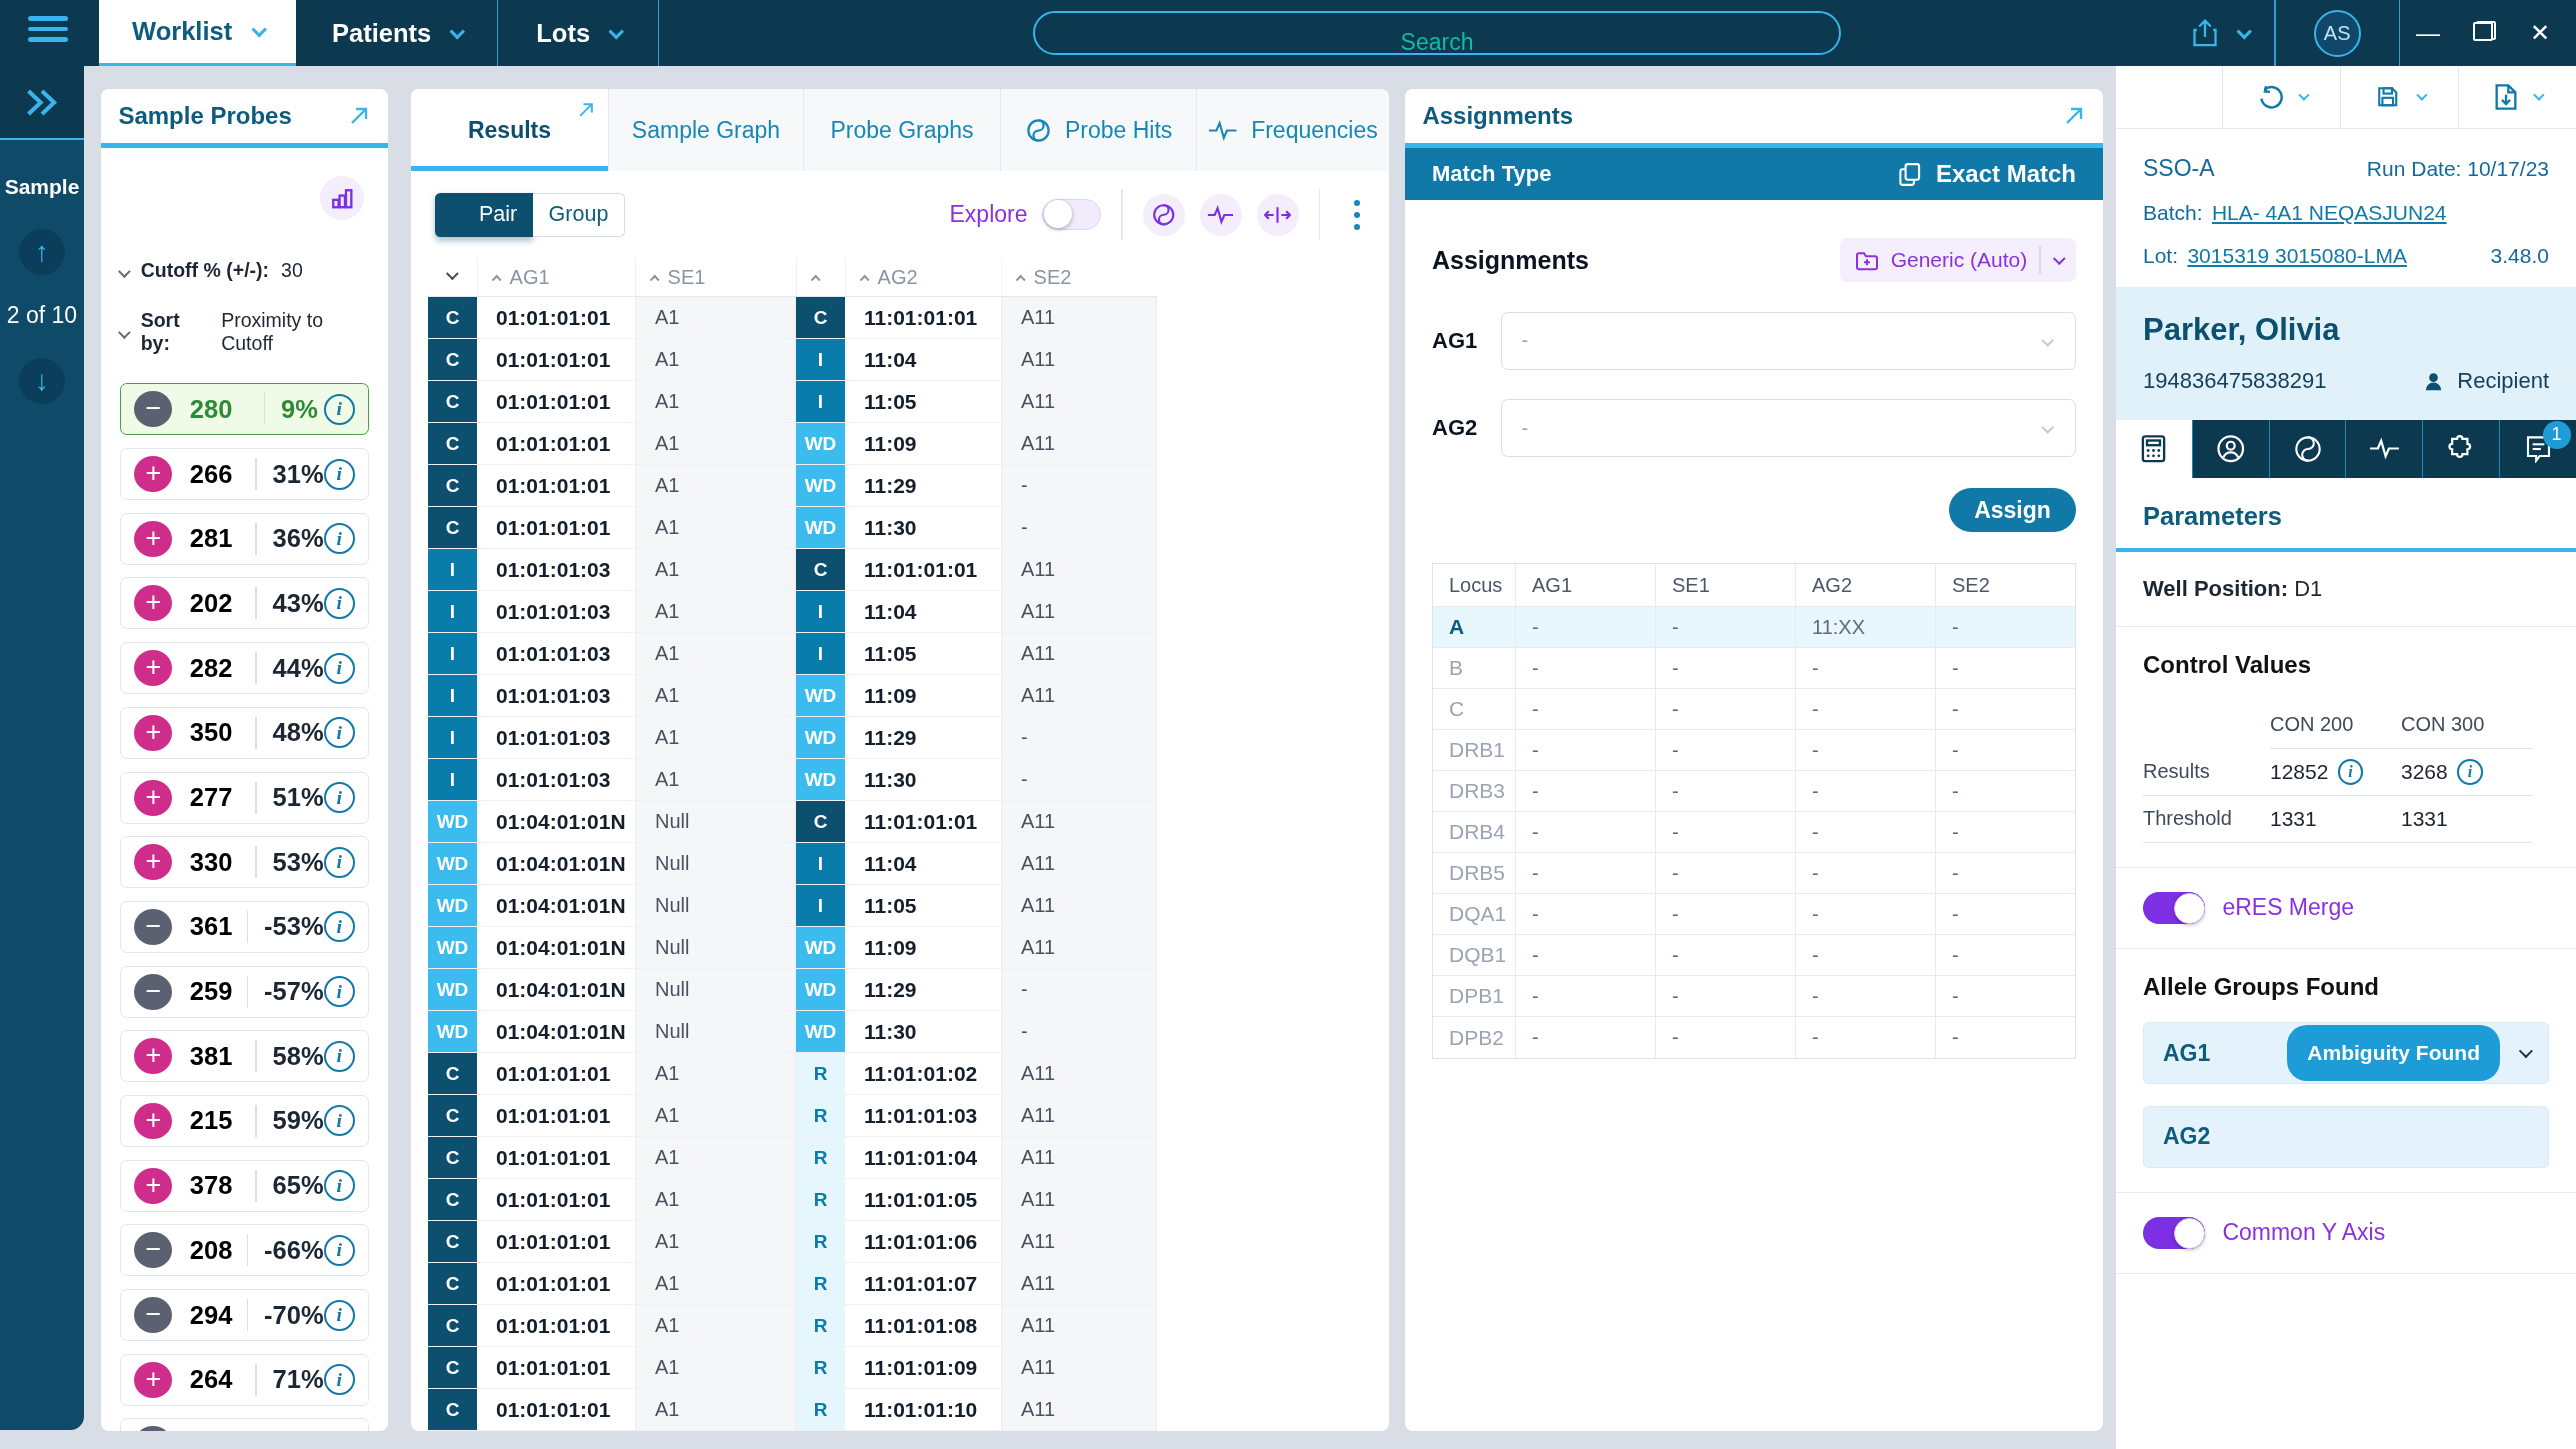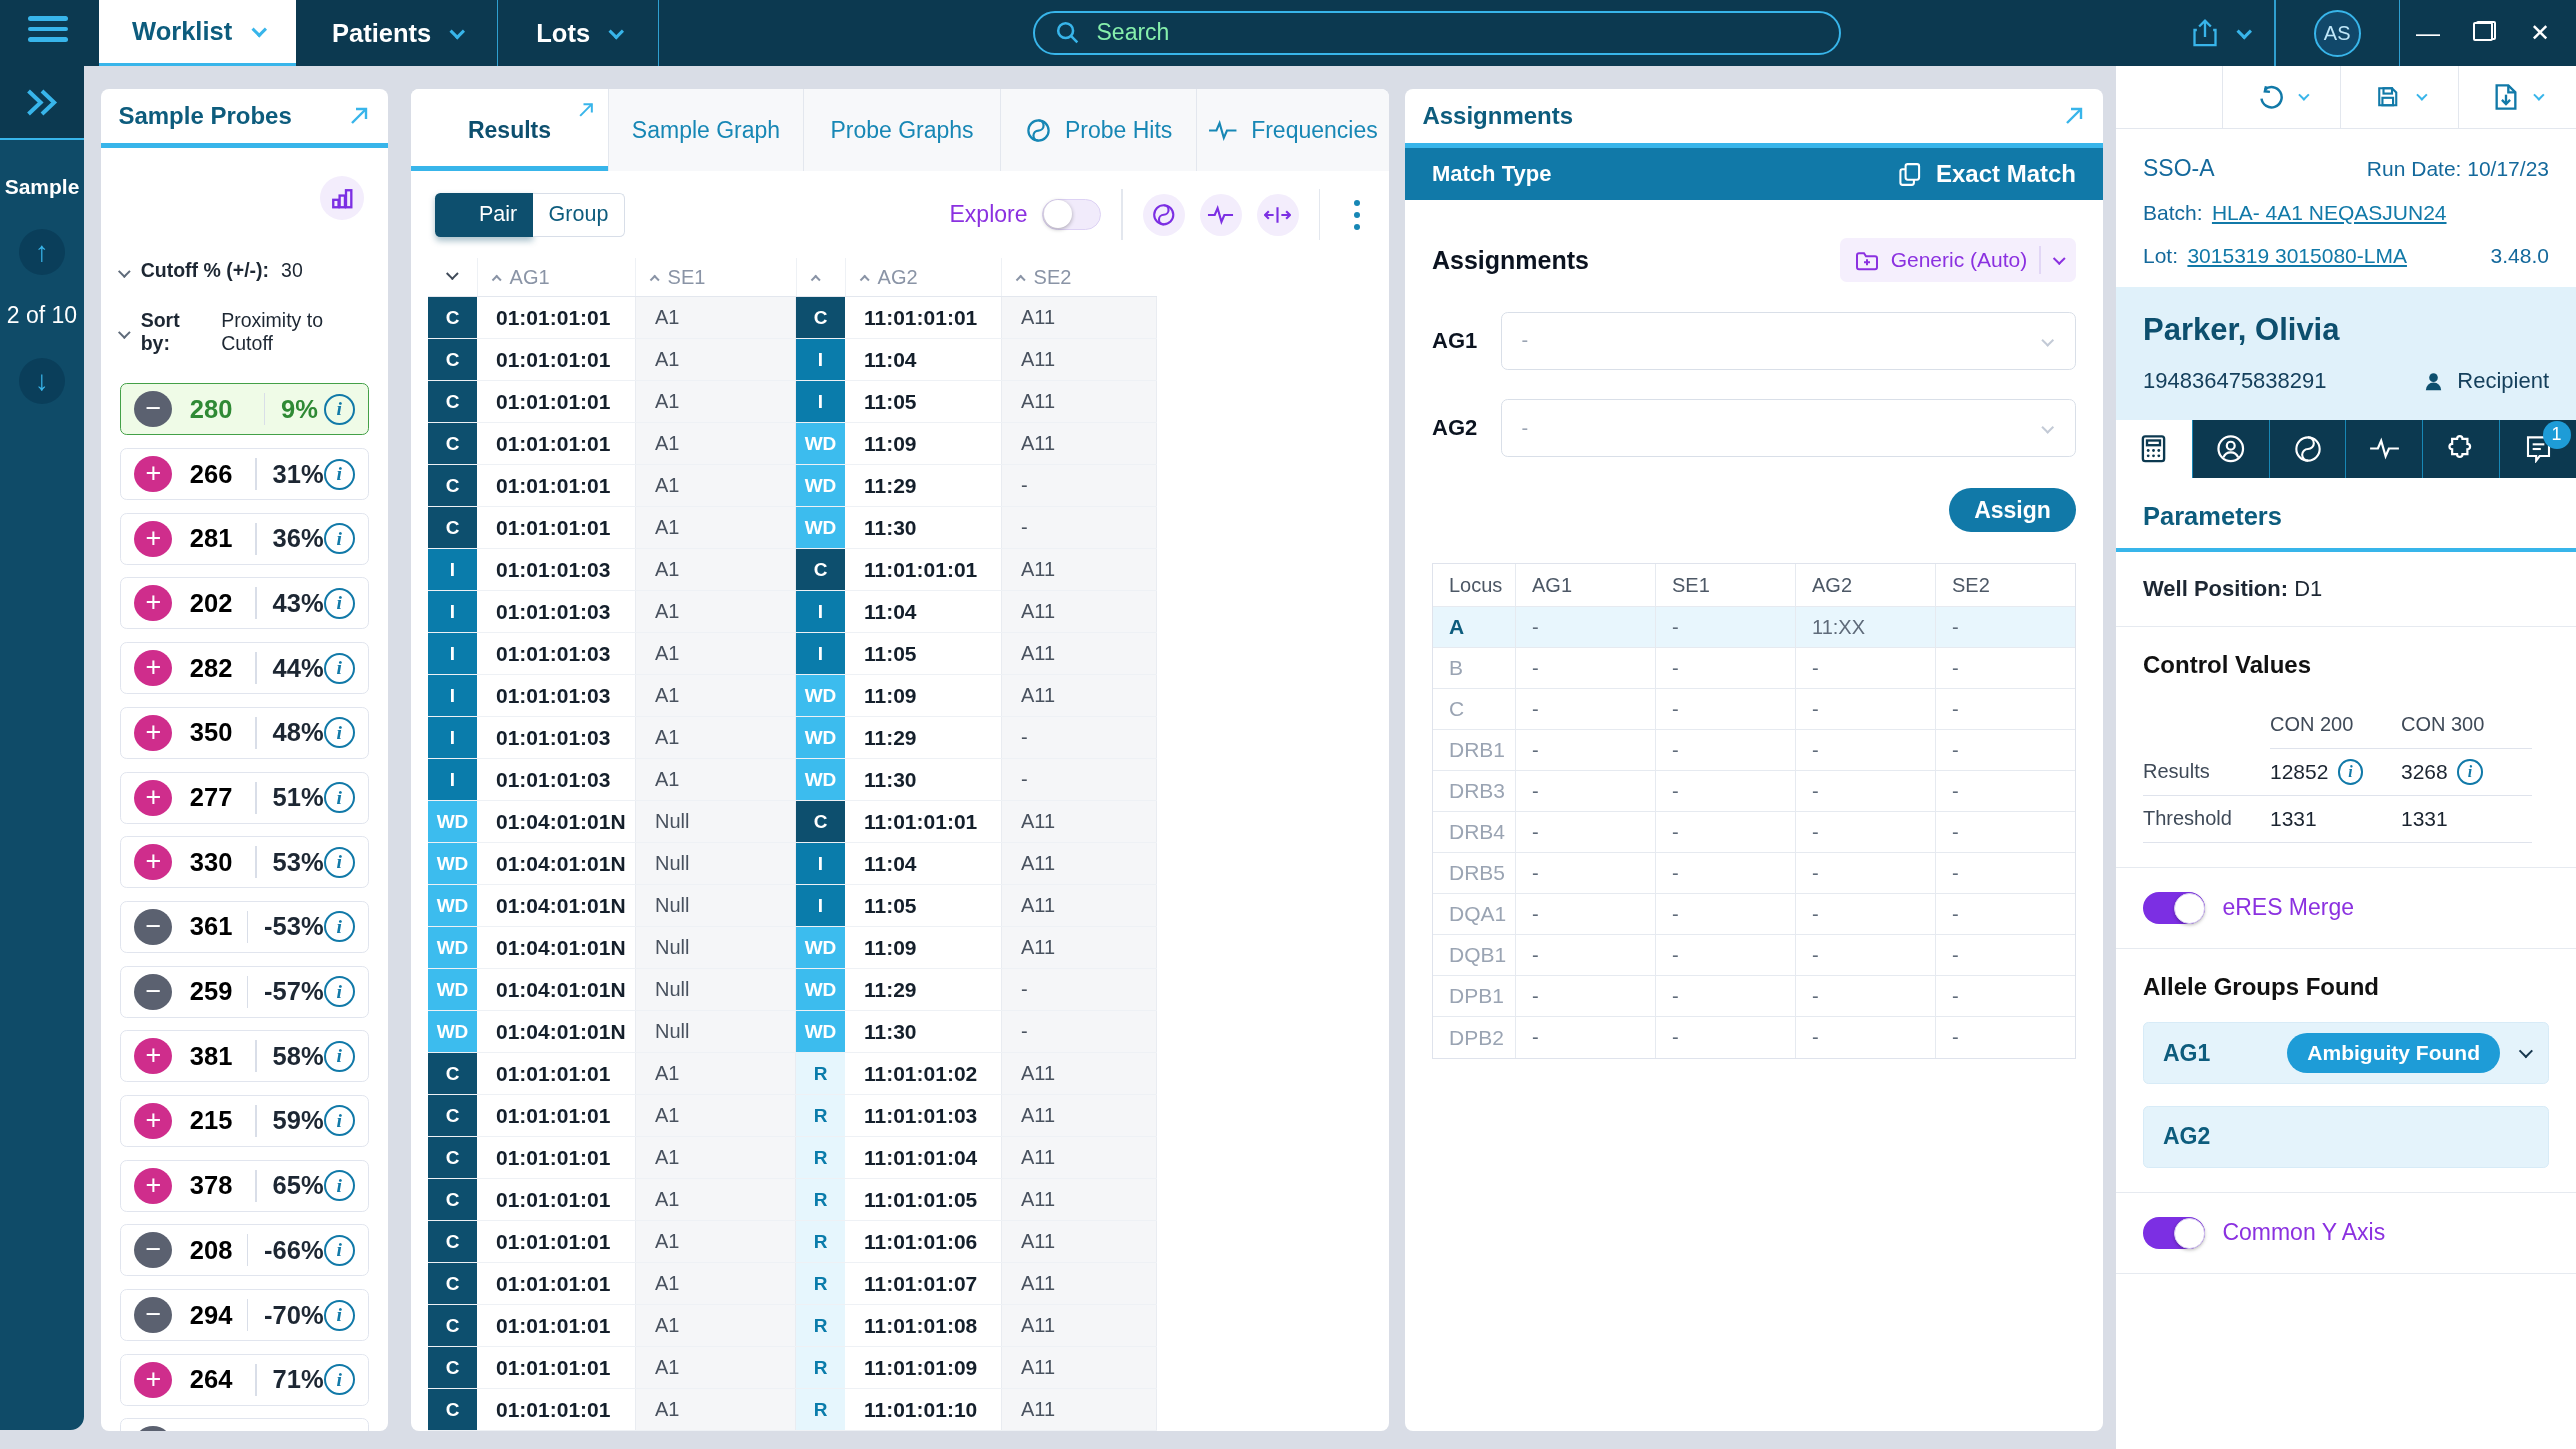--- a/index.html
+++ b/index.html
@@ -9,21 +9,21 @@
   
   .titlebar{position:absolute;top:0;left:0;width:2576px;height:66px;background:#0c3950;display:flex;align-items:center;padding-left:32px;}
   .hamburger{position:absolute;left:28px;top:16px;width:40px;display:flex;flex-direction:column;gap:6px;cursor:pointer;}
   .hamburger i{display:block;height:4.7px;border-radius:2.7px;background:#38b5ea;}
   .tab-worklist{position:absolute;left:99px;top:0;width:197px;height:66px;background:#fff;border-bottom:3.4px solid #38b5ea;display:flex;align-items:center;justify-content:center;gap:20px;}
   .tab-worklist .lbl{font-size:25.5px;font-weight:bold;color:#0d5c7d;}
   .tb-item{position:absolute;top:0;height:66px;display:flex;align-items:center;justify-content:center;gap:19px;color:#fff;font-size:25.5px;font-weight:bold;}
   .tb-sep{position:absolute;top:0;width:1.3px;height:66px;background:#2f9fd0;}
   .chev{display:inline-block;width:10.7px;height:10.7px;border-right:3.4px solid #38b5ea;border-bottom:3.4px solid #38b5ea;transform:rotate(45deg) translateY(-2.7px);}
   .chev.sm{width:8px;height:8px;border-width:2.7px;}
-  .searchbox{position:absolute;left:1033px;top:10.7px;width:808px;height:44px;border:2px solid #38b5ea;border-radius:24px;display:flex;align-items:center;gap:16px;padding:0 20px;color:#86efac;font-size:23px;}
+  .searchbox{position:absolute;left:1033px;top:10.7px;width:808px;height:44px;border:2px solid #38b5ea;border-radius:24px;display:flex;align-items:center;gap:16px;padding:0 20px;color:#14b8a6;font-size:23px;flex-direction:column;}
   .tb-right{position:absolute;right:0;top:0;height:66px;display:flex;align-items:center;}
   .tb-vdiv{width:1.3px;height:66px;background:#2f9fd0;}
   .avatar{width:47px;height:47px;border:2px solid #38b5ea;border-radius:50%;background:#11486a;color:#bfe6f8;font-size:20px;display:flex;align-items:center;justify-content:center;margin:0 38px;}
   .winbtn{color:#fff;font-size:24px;width:56px;text-align:center;}
   .restore-ic{display:inline-block;width:23px;height:20px;position:relative;}
   .restore-ic::before{content:'';position:absolute;right:0;top:0;width:16px;height:14.8px;border:2px solid #fff;border-radius:2px;}
   .restore-ic::after{content:'';position:absolute;left:0;bottom:0;width:16px;height:14.8px;border:2px solid #fff;border-radius:2px;background:#0c3950;}
 
   
   .rail{position:absolute;left:0;top:66px;width:84px;height:1364px;background:#0f4b68;border-radius:0 0 13.4px 0;}
@@ -143,21 +143,21 @@
   .cv-cell{display:flex;align-items:center;gap:9.4px;font-size:20px;color:#3f4a58;height:47px;border-bottom:1.3px solid #dfe3ec;}
   .cv-cell.noline{border-bottom:none;}
   .cv-num{color:#1b2430;font-size:21px;}
   .iinfo{width:25.5px;height:25.5px;border:2px solid #1179a8;border-radius:50%;color:#1179a8;font-size:16px;font-weight:bold;font-style:italic;font-family:"Liberation Serif",serif;display:flex;align-items:center;justify-content:center;}
   .togglerow{display:flex;align-items:center;gap:17.4px;}
   .ptoggle{width:62px;height:32px;background:#7c2fe3;border-radius:17.4px;position:relative;flex:none;}
   .ptoggle::after{content:'';position:absolute;right:0px;top:0.7px;width:29.5px;height:29.5px;border-radius:50%;background:#fff;border:0.7px solid #d9cdf2;box-shadow:0 1.3px 3.4px rgba(0,0,0,.25);}
   .plabel{color:#8b31e0;font-size:23px;}
   .agbox{margin-top:21.5px;background:#e4f3fb;border:1.3px solid #d7ebf7;border-radius:5.4px;height:62px;display:flex;align-items:center;padding:0 19px;}
   .agname{font-size:23px;font-weight:bold;color:#0d5c7d;}
-  .ambpill{margin-left:auto;height:40px;background:#1e9cd7;border-radius:20px;color:#fff;font-weight:bold;font-size:21px;display:flex;align-items:center;padding:0 20px;}
+  .ambpill{margin-left:auto;height:56px;background:#1e9cd7;border-radius:20px;color:#fff;font-weight:bold;font-size:21px;display:flex;align-items:center;padding:0 20px;}
   .agchev{margin-left:19px;width:10px;height:10px;border-right:2.7px solid #16374e;border-bottom:2.7px solid #16374e;transform:rotate(45deg) translateY(-2.7px);}
 </style>
 </head>
 <body>
 
 <div class="titlebar">
   <div class="hamburger">
       <i></i>
       <i></i>
       <i></i>

